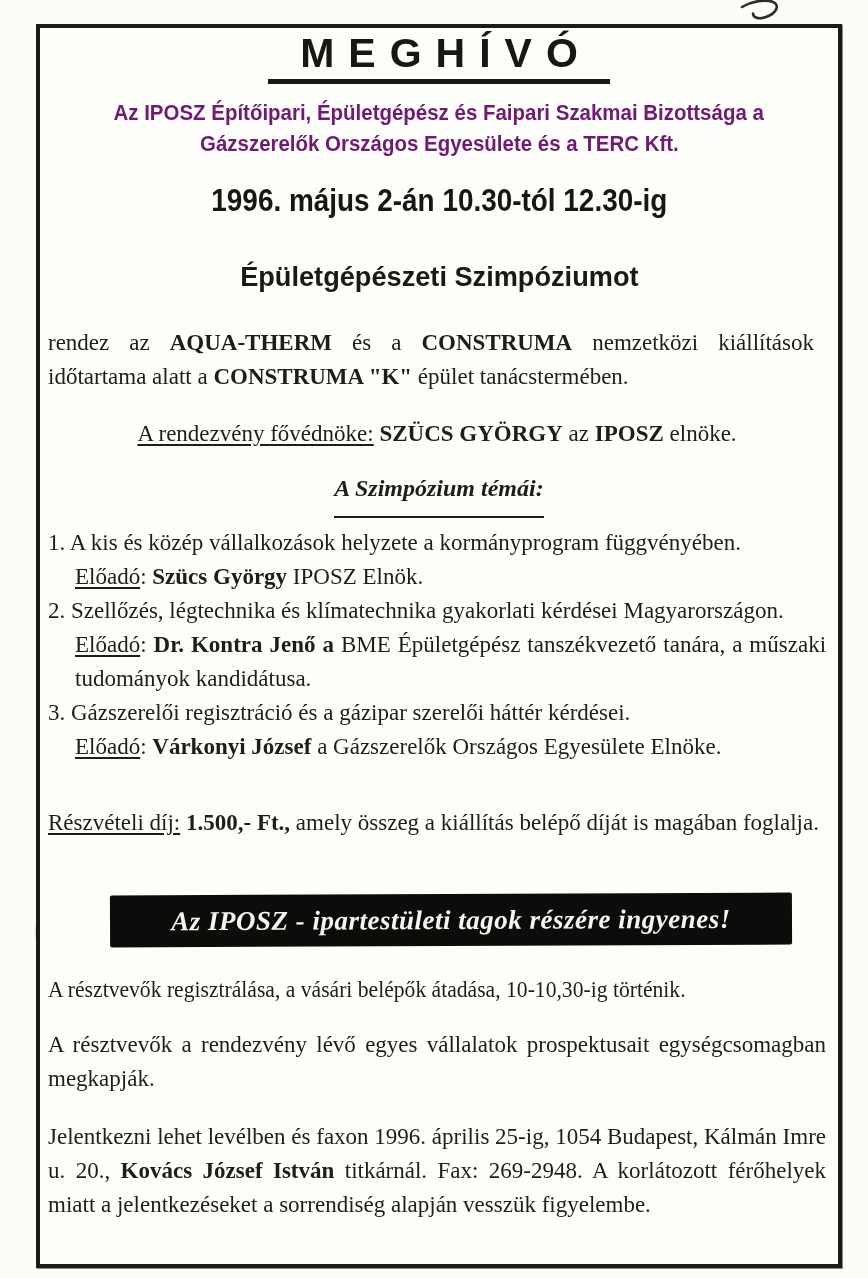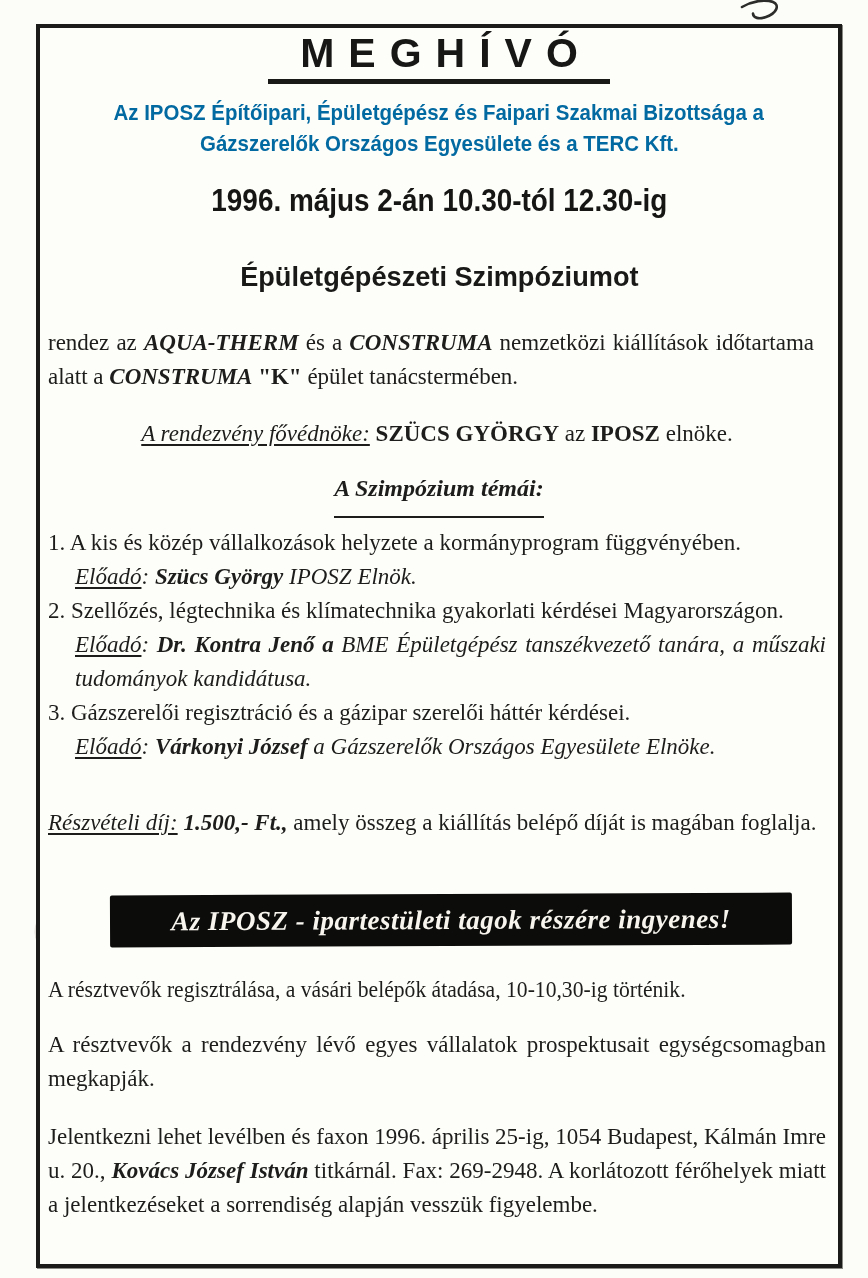--- a/index.html
+++ b/index.html
@@ -19,21 +19,21 @@
   .sans{font-family:"Liberation Sans", sans-serif;font-weight:bold}
   .condense{display:inline-block;white-space:nowrap;transform:scaleX(.93);transform-origin:50% 50%}
 
   .title-wrap{top:2px}
   .doc-title{
     font-family:"Liberation Sans", sans-serif;font-weight:bold;
     font-size:41px;letter-spacing:14px;padding-left:14px;color:#171715;
   }
   .title-underline{width:342px;height:5px;background:#191917;margin:2px auto 0}
 
-  .organizer{top:69px;font-size:22px;line-height:31px;color:#0369a1}
+  .organizer{top:69px;font-size:22px;line-height:31px;color:#701a75}
   .date-line{top:155px}
   .date-line span{font-size:31px;transform:scaleX(.9);color:#161614}
   .event-title{top:233px}
   .event-title span{font-size:28px;transform:scaleX(.97);color:#191917}
 
   .body-text{font-size:23px;line-height:34px;text-align:justify;margin:0}
   .intro{top:298px;width:766px}
   .patron{top:389px;text-align:center}
   .topics-heading{top:447px;font-size:24px;font-weight:bold;font-style:italic}
   .topics-heading span{border-bottom:2px solid #1d1d1b;padding-bottom:15px}
@@ -49,21 +49,21 @@
   .banner span{
     color:#f7f5ee;font-style:italic;font-weight:bold;font-size:27px;line-height:52px;
     letter-spacing:.5px;
   }
   .registration{top:945px;white-space:nowrap}
   .registration span{display:inline-block;transform:scaleX(.94);transform-origin:0 50%}
   .prospectus{top:1000px}
   .application{top:1092px}
 
   .st-b{font-weight:bold}
-  .st-i{font-style:italic}
+  .st-i{}
   .st-u{text-decoration:underline;text-underline-offset:3px}
 
   
   .handwritten{position:absolute;left:740px;top:0}
   .pen-mark{position:absolute;left:376px;top:165px;width:3px;height:18px;background:#56524b;transform:rotate(28deg);border-radius:2px;opacity:.85}
   .smudge{position:absolute;border-radius:50%;opacity:.85}
   .smudge-1{left:38px;top:266px;width:66px;height:52px;border-bottom:6px solid #d4d1c7;border-left:4px solid #e2e0d8;transform:rotate(-16deg)}
   .smudge-1::after{content:"";position:absolute;left:0px;top:14px;width:9px;height:9px;border-radius:50%;background:#e8da9a;box-shadow:0 0 4px 1px #ead fills;box-shadow:0 0 4px 1px #eadf9f}
   .smudge-2{left:34px;top:898px;width:72px;height:56px;border-bottom:6px solid #d2cfc5;border-left:4px solid #e0ded6;transform:rotate(-14deg)}
   .smudge-2::after{content:"";position:absolute;left:10px;top:22px;width:10px;height:9px;border-radius:50%;background:#e6d694;box-shadow:0 0 4px 1px #e6d694}

